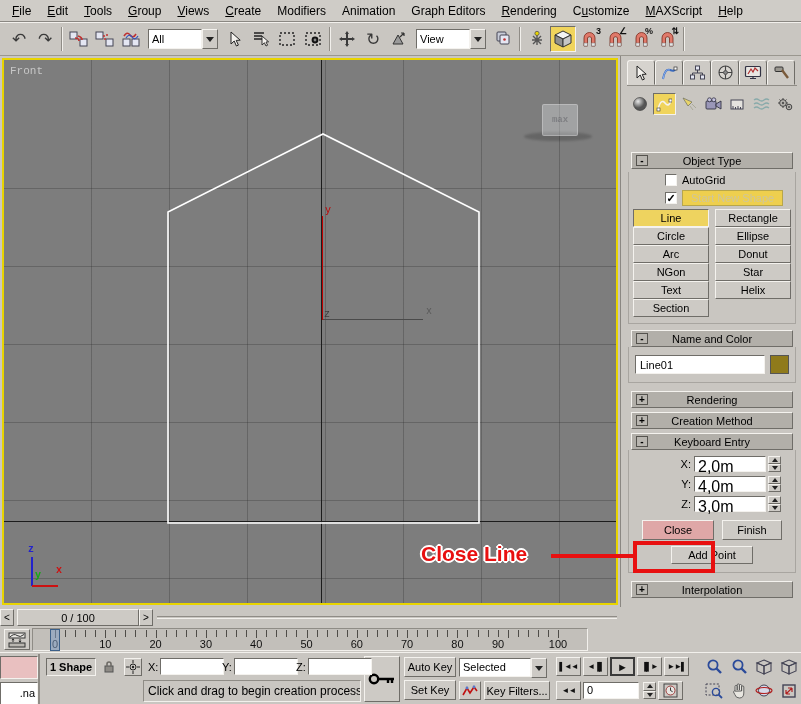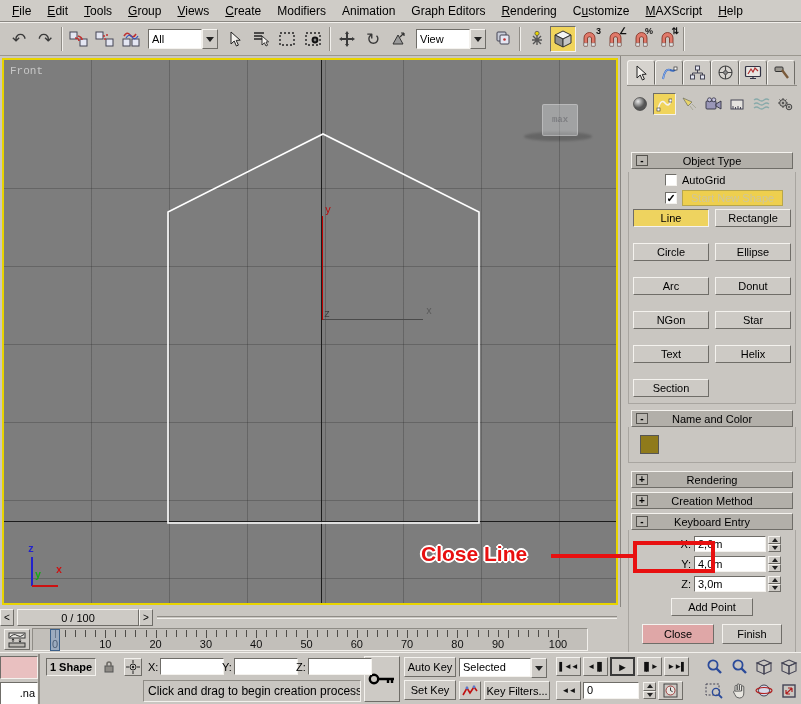--- a/index.html
+++ b/index.html
@@ -79,28 +79,28 @@
   .cp-cat.active { background:#f0d45c; border:1px solid; border-color:#6f6d68 #f4f2ee #f4f2ee #6f6d68; }
   #cp-dd { position:absolute; left:6px; top:66px; width:170px; }
   .rollout-hd { height:17px; background:#b2afa9; border:1px solid; border-color:#f4f2ee #6f6d68 #6f6d68 #f4f2ee;
     display:flex; align-items:center; font-size:11px; position:relative; margin:0 4px; }
   .rollout-hd .pm { position:absolute; left:4px; top:2px; width:12px; height:11px; border:1px solid #55534e;
     background:#b9b6b0; font-size:10px; line-height:9px; text-align:center; font-weight:bold; }
   .rollout-hd .ttl { width:100%; text-align:center; }
   .cp-btn { background:#cdcac5; border:1px solid; border-color:#f4f2ee #6f6d68 #6f6d68 #f4f2ee;
     font-size:11px; text-align:center; font-family:"Liberation Sans",sans-serif; padding:2px 0; }
   .cp-btn.active { background:#eed35f; border-color:#6f6d68 #f4f2ee #f4f2ee #6f6d68; }
-  #obj-grid { display:grid; grid-template-columns:76px 76px; gap:16px 6px; justify-content:center; margin-top:4px; }
+  #obj-grid { display:grid; grid-template-columns:76px 76px; gap:0 6px; justify-content:center; margin-top:4px; }
   .chkrow { display:flex; align-items:center; margin-left:36px; margin-top:3px; height:15px; }
   .chkbox { width:12px; height:12px; background:#fff; border:1px solid; border-color:#6f6d68 #f4f2ee #f4f2ee #6f6d68;
     font-size:11px; line-height:10px; text-align:center; font-weight:bold; }
   .kbe-row { display:flex; align-items:center; justify-content:flex-end; margin:3px 14px 0 0; height:17px; }
   .kbe-lbl { margin-right:3px; }
   .kbe-field { width:72px; height:16px; background:#fff; border:1px solid; border-color:#6f6d68 #f4f2ee #f4f2ee #6f6d68;
-    font-size:11px; padding:1px 3px; font-family:"Liberation Sans",sans-serif; }
+    font-size:16px; padding:1px 3px; font-family:"Liberation Sans",sans-serif; }
   .spinner { width:13px; height:16px; margin-left:2px; display:flex; flex-direction:column; }
   .spin-btn { flex:1; background:#cdcac5; border:1px solid; border-color:#f4f2ee #6f6d68 #6f6d68 #f4f2ee;
     display:flex; align-items:center; justify-content:center; }
   .tri-up { width:0; height:0; border-left:3px solid transparent; border-right:3px solid transparent; border-bottom:4px solid #222; }
   .tri-dn { width:0; height:0; border-left:3px solid transparent; border-right:3px solid transparent; border-top:4px solid #222; }
 
   
   #timeline { position:absolute; left:0; top:607px; width:621px; height:21px; background:#c9c6c1;
     display:flex; align-items:center; }
   #tl-prev, #tl-next { width:14px; height:17px; font-size:10px; display:flex; align-items:center; justify-content:center; }
@@ -516,20 +516,21 @@
           <div class="cp-btn">Text</div>
           <div class="cp-btn">Helix</div>
           <div class="cp-btn">Section</div>
         </div>
       </div>
       <div class="rollout-hd">
         <span class="pm">-</span>
         <span class="ttl">Name and Color</span>
       </div>
       <div style="border-right: 1px solid rgb(168, 165, 160); border-bottom: 1px solid rgb(168, 165, 160); border-left: 1px solid rgb(168, 165, 160); border-image: initial; border-top: none; margin: 0px 1px 8px; padding: 8px 6px; display: flex; align-items: center;">
+        <div class="sunken" style="flex: 1 1 0%; height: 19px; padding: 3px 4px; font-size: 11px;">Line01</div>
         <div style="width: 19px; height: 19px; margin-left: 5px; border: 1px solid rgb(85, 85, 85); background: rgb(143, 122, 27);"></div>
       </div>
       <div class="rollout-hd" style="margin-bottom: 4px;">
         <span class="pm">+</span>
         <span class="ttl">Rendering</span>
       </div>
       <div class="rollout-hd" style="margin-bottom: 4px;">
         <span class="pm">+</span>
         <span class="ttl">Creation Method</span>
       </div>
@@ -567,25 +568,25 @@
           <div class="kbe-field">3,0m</div>
           <div class="spinner">
             <div class="spin-btn">
               <div class="tri-up"></div>
             </div>
             <div class="spin-btn">
               <div class="tri-dn"></div>
             </div>
           </div>
         </div>
-        <div style="text-align: center; margin-top: 6px;"><span class="cp-btn" style="display: inline-block; width: 82px;">Add Point</span></div>
         <div style="display: flex; justify-content: center; gap: 8px; margin-top: 8px;">
           <span class="cp-btn" style="width: 72px; background: rgb(223, 167, 167); padding: 3px 0px;">Close</span>
           <span class="cp-btn" style="width: 60px; padding: 3px 0px;">Finish</span>
         </div>
+        <div style="text-align: center; margin-top: 6px;"><span class="cp-btn" style="display: inline-block; width: 82px;">Add Point</span></div>
       </div>
       <div class="rollout-hd" style="margin-top: 4px;">
         <span class="pm">+</span>
         <span class="ttl">Interpolation</span>
       </div>
     </div>
 </div>
 
 <div id="timeline">
   <div id="tl-prev" class="raised">&lt;</div>

